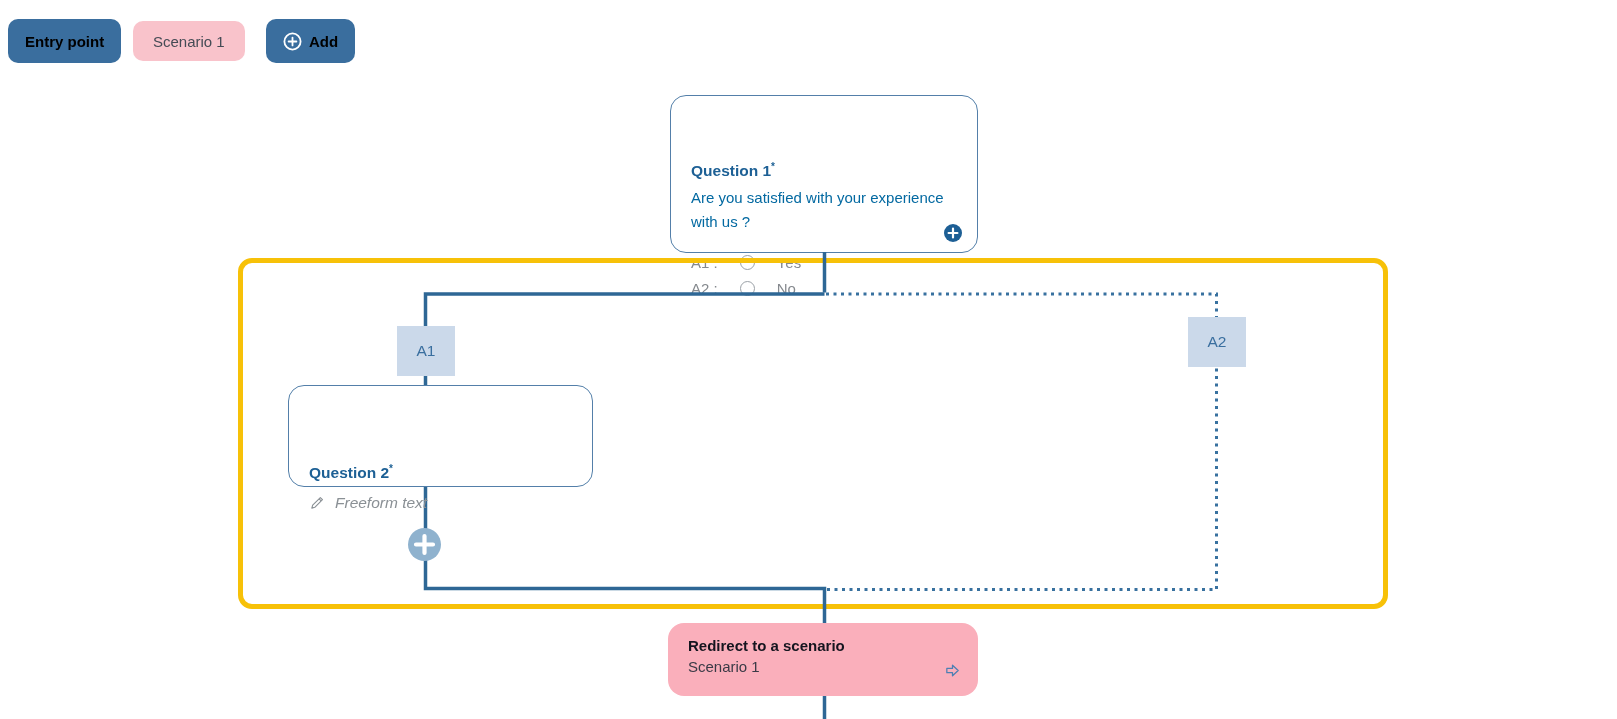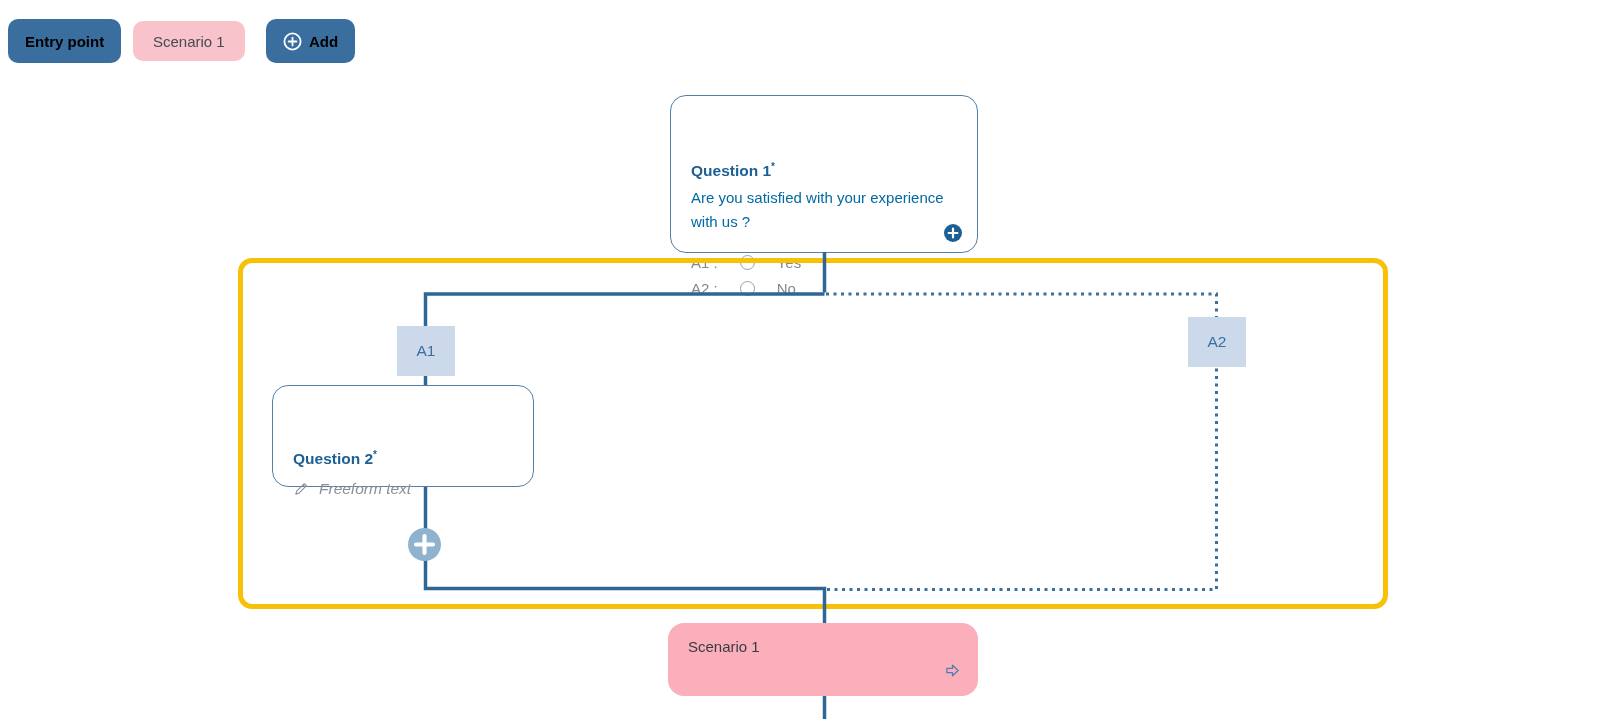--- a/index.html
+++ b/index.html
@@ -58,21 +58,21 @@
   
   .card {
     position: absolute;
     background: #ffffff;
     border: 1.5px solid #537FA9;
     border-radius: 16px;
     padding: 16px 20px;
     font-family: "Liberation Sans", sans-serif;
   }
   .card-q1 { left: 670px; top: 95px; width: 308px; height: 158px; z-index: 1; }
-  .card-q2 { left: 272px; top: 385px; width: 262px; height: 102px; padding-top: 14px; z-index: 4; }
+  .card-q2 { left: 288px; top: 385px; width: 305px; height: 102px; padding-top: 28px; z-index: 4; }
 
   .card-title { font-size: 15.5px; font-weight: bold; color: #1D6095; line-height: 19px; margin-top: 45px; }
   .card-title sup { font-size: 10px; }
   .card-body  { margin-top: 6px; font-size: 15px; color: #0369a1; line-height: 24px; }
 
   .answers { margin-top: 15px; }
   .answer-row {
     display: flex; align-items: center; gap: 22px;
     color: #85898E; font-size: 15px; height: 26px;
   }
@@ -218,20 +218,21 @@
   </div>
 
   <button class="big-plus">
     <svg width="33" height="33" viewBox="0 0 33 33">
       <circle cx="16.5" cy="16.5" r="16.5" fill="#8FB2CE"></circle>
       <path d="M16.5 8 V25 M8 16.5 H25" stroke="#ffffff" stroke-width="4.2" stroke-linecap="round"></path>
     </svg>
   </button>
 
   <div class="redirect">
+    <div class="redirect-title">Redirect to a scenario</div>
     <div class="redirect-sub">Scenario 1</div>
     <span class="redirect-arrow">
       <svg width="17" height="17" viewBox="0 0 24 24">
         <path d="M4 15 V9 H12 V4.5 L20 12 L12 19.5 V15 Z" fill="none" stroke="#4D7FB3" stroke-width="1.8" stroke-linejoin="round"></path>
       </svg>
     </span>
   </div>
 
 </div>
 

